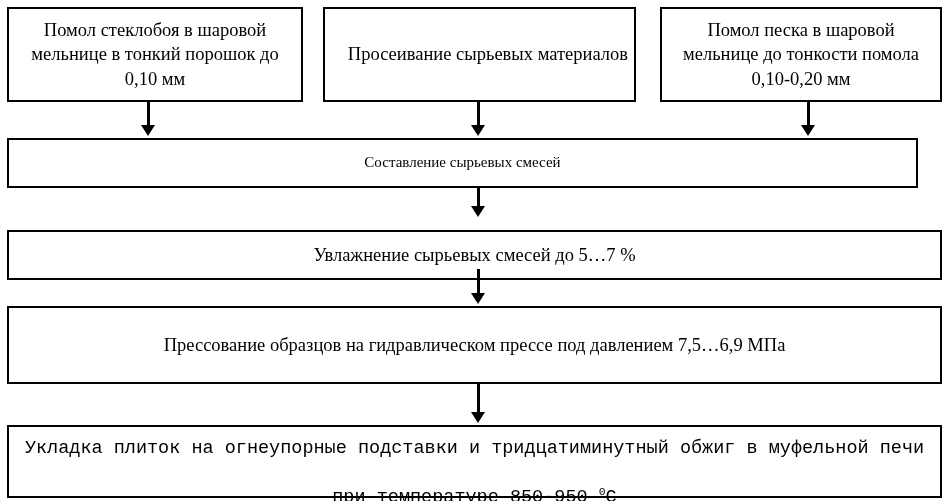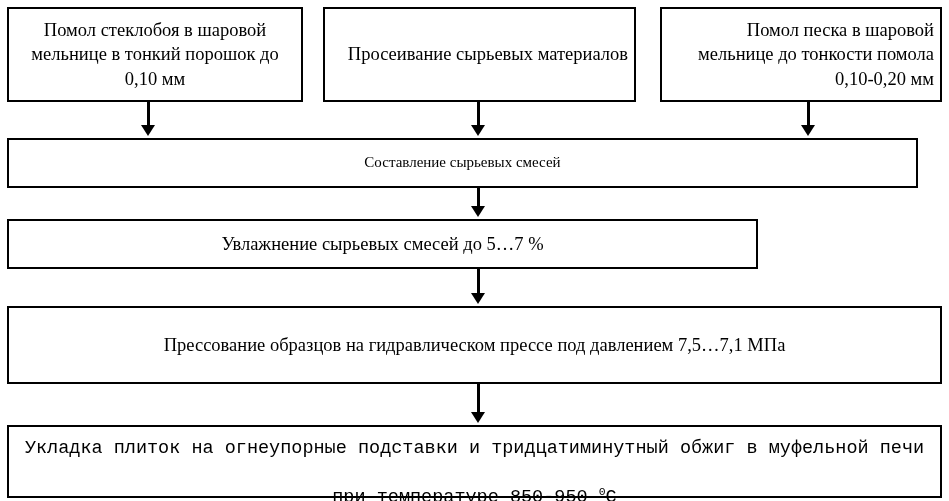--- a/index.html
+++ b/index.html
@@ -39,29 +39,28 @@
     font-size: 18.5px;
   }
   #node-sieving {
     left: 323px; top: 7px;  width: 313px; height: 95px;
     font-size: 18.5px;
     text-align: right;
   }
   #node-sand-grinding {
     left: 660px; top: 7px;  width: 282px; height: 95px;
     font-size: 18.5px;
-    text-align: right;
   }
   
   #node-mix-composition {
     left: 7px; top: 138px; width: 911px; height: 50px;
     font-size: 15px;
   }
   #node-moistening {
-    left: 7px; top: 219px; width: 751px; height: 50px;
+    left: 7px; top: 230px; width: 935px; height: 50px;
     font-size: 18.5px;
   }
   #node-pressing {
     left: 7px; top: 306px; width: 935px; height: 78px;
     font-size: 18.5px;
   }
   #node-firing {
     left: 7px; top: 425px; width: 935px; height: 73px;
     font-size: 18.5px;
     font-family: Liberation Mono, monospace;
@@ -120,21 +119,21 @@
   <div class="arrowhead" style="left:471px; top:206px;"></div>
 
   <div class="node" id="node-moistening">
     <span class="node-label">Увлажнение сырьевых смесей до 5…7 %</span>
   </div>
 
   <div class="connector" style="left:477px; top:269px; height:26px;"></div>
   <div class="arrowhead" style="left:471px; top:293px;"></div>
 
   <div class="node" id="node-pressing">
-    <span class="node-label">Прессование образцов на гидравлическом прессе под давлением 7,5…7,1 МПа</span>
+    <span class="node-label">Прессование образцов на гидравлическом прессе под давлением 7,5…6,9 МПа</span>
   </div>
 
   <div class="connector" style="left:477px; top:384px; height:30px;"></div>
   <div class="arrowhead" style="left:471px; top:412px;"></div>
 
   <div class="node" id="node-firing">
     <span class="node-label">
       <span>Укладка плиток на огнеупорные подставки и тридцатиминутный обжиг в муфельной печи</span><br>
       <span>при температуре 850-950 </span><span class="sup-deg">0</span><span>С</span>
     </span>

